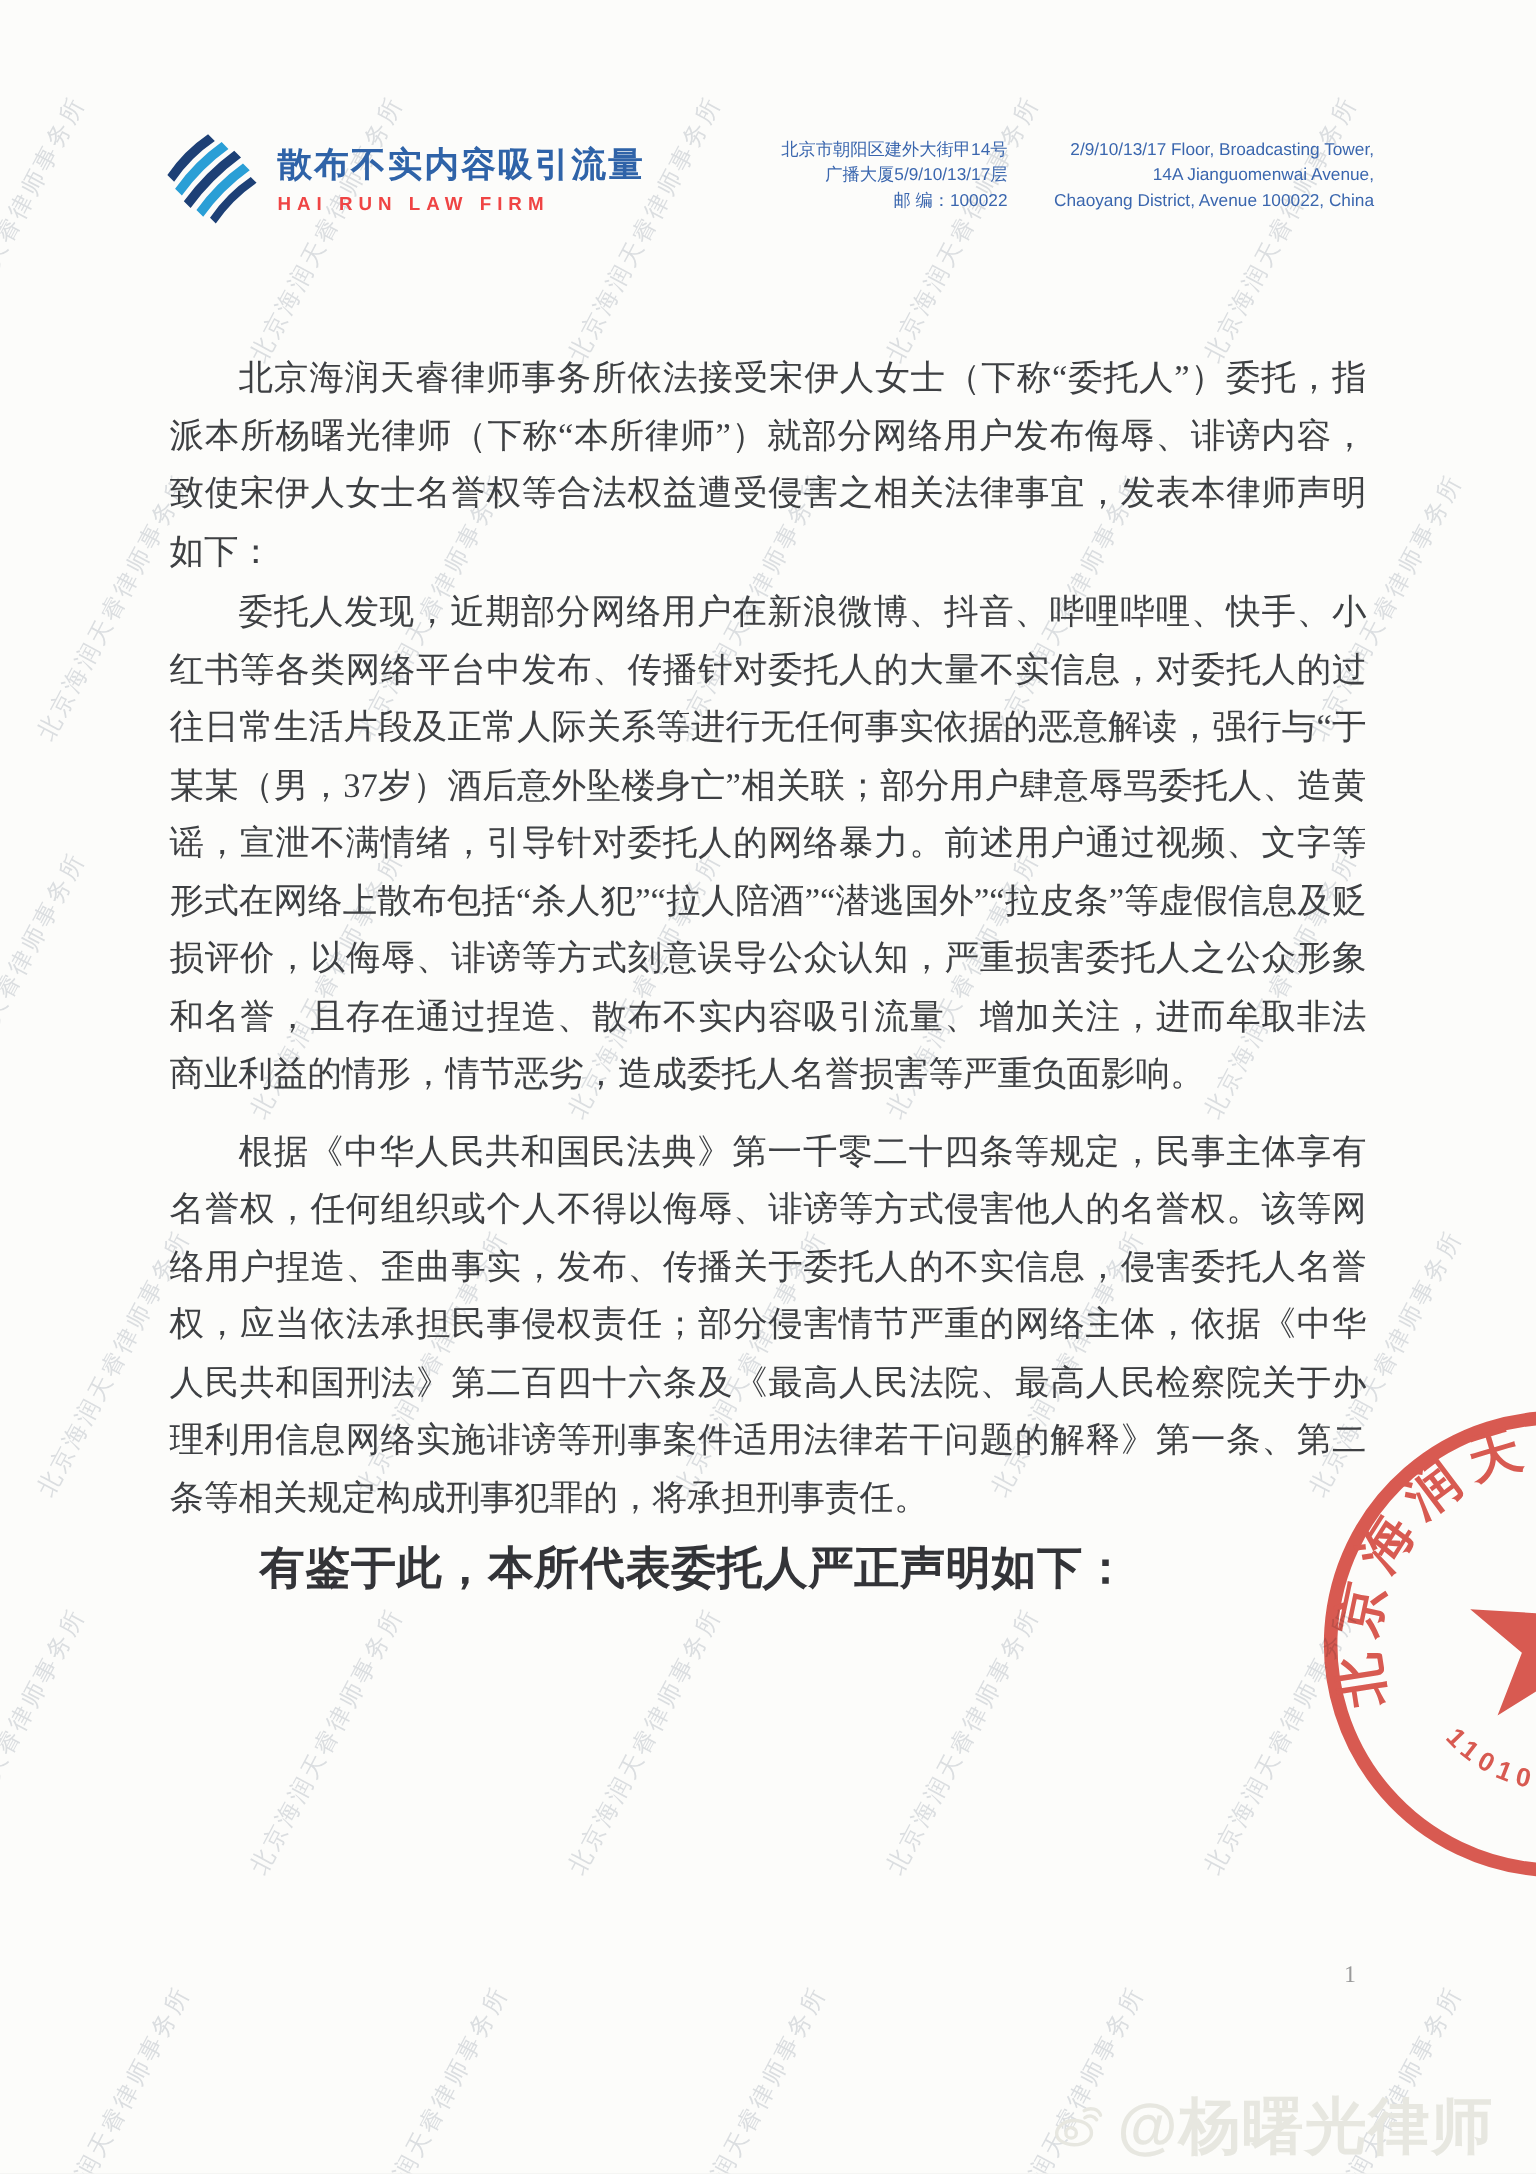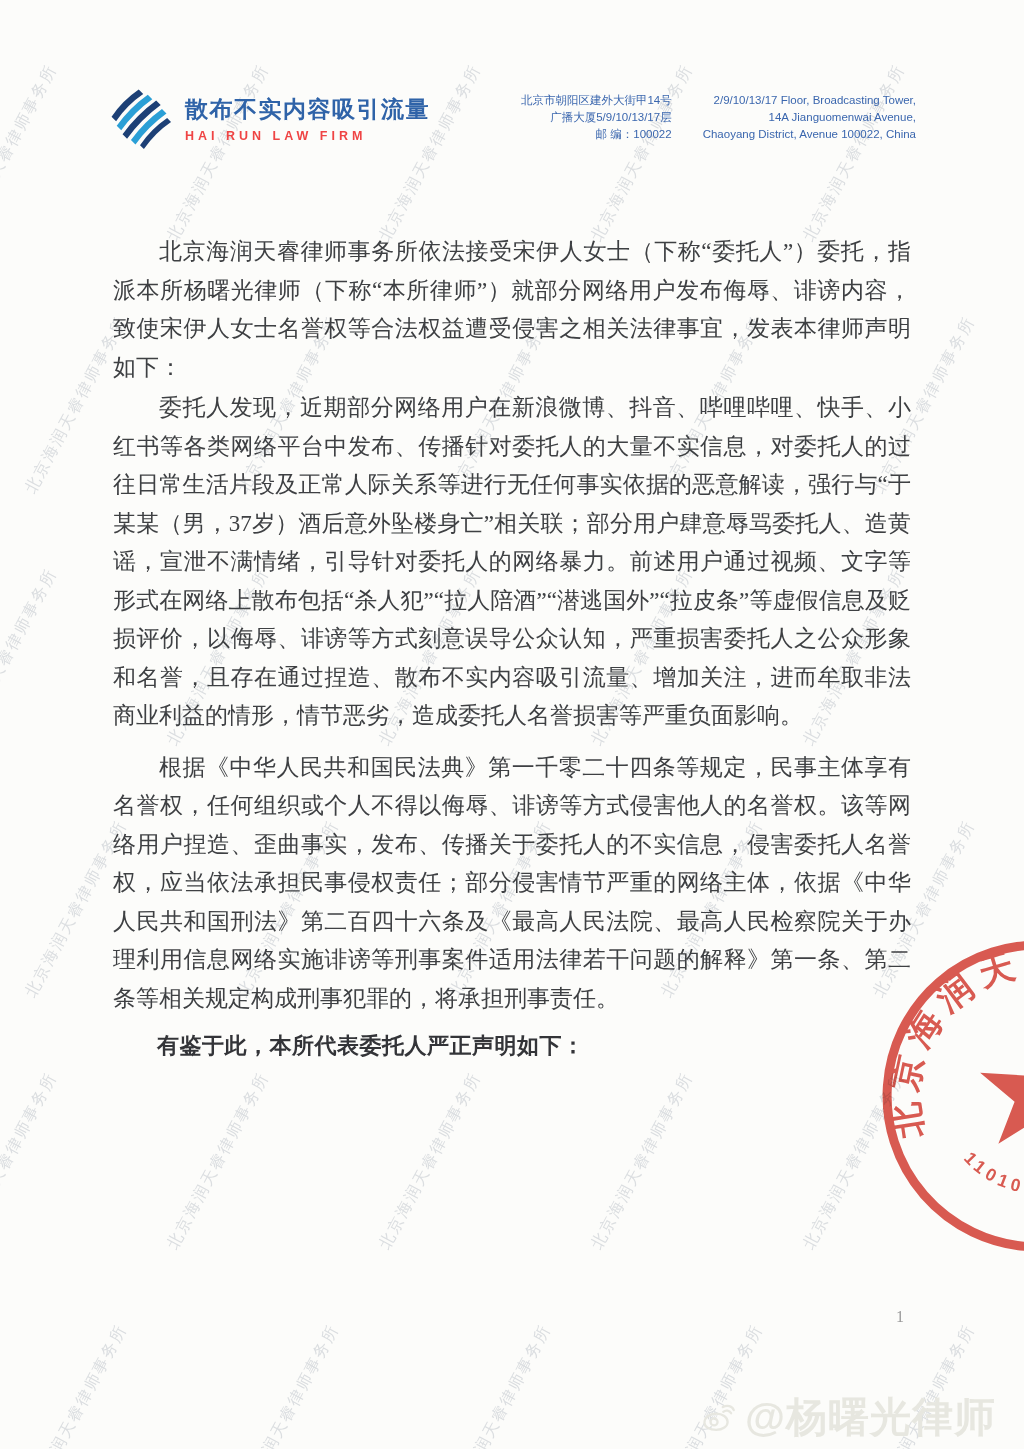--- a/index.html
+++ b/index.html
@@ -48,21 +48,21 @@
     font-size:23px; line-height:38.5px; text-align:justify;
   }
   .doc-body p{margin:0; text-indent:2em;}
   .doc-body p + p{margin-top:2px;}
   .doc-body p:nth-child(3){margin-top:13px;}
   .doc-body p:nth-child(4){margin-top:9px;}
   .doc-body p:nth-child(5){margin-top:11px;}
   .doc-body p.emphasis{
     font-weight:700; color:#333438;
     font-family:"Liberation Sans","DejaVu Sans",sans-serif;
-    font-size:22px; letter-spacing:.5px;
+    font-size:30px; letter-spacing:.5px;
   }
   
   .seal{
     position:absolute; left:872px; top:930px; width:332px; height:332px;
     mix-blend-mode:multiply; opacity:.88; pointer-events:none;
     transform:rotate(4deg);
   }
   
   .page-number{
     position:absolute; left:896px; top:1308px; font-size:16px; color:#9a9a9a;

